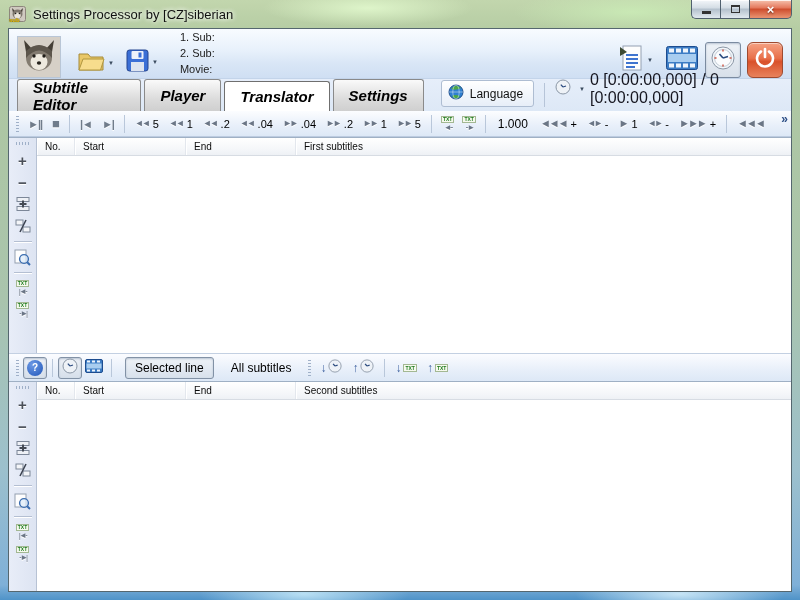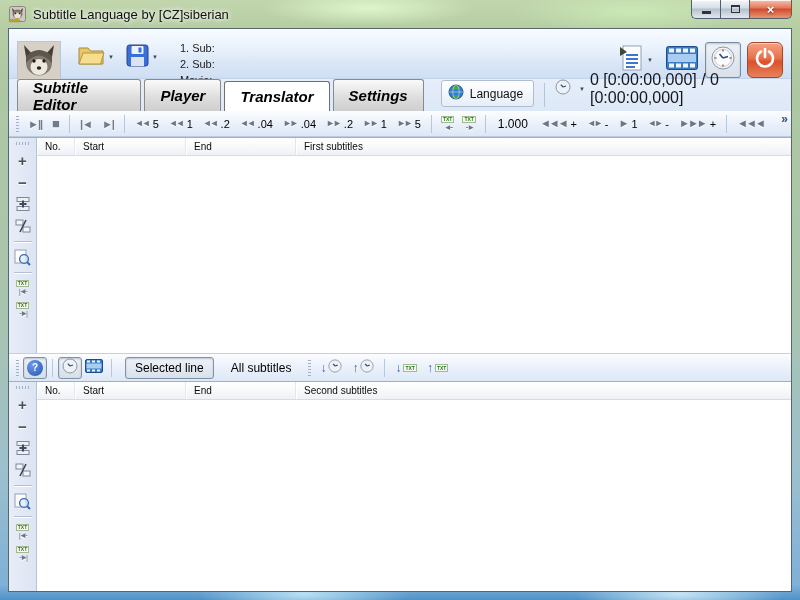--- a/index.html
+++ b/index.html
@@ -30,23 +30,23 @@
     background:linear-gradient(180deg,#f6c2ae,#e4765a 45%,#cd4c2d 50%,#e78e6b 95%);
     color:#fff; font-weight:bold; font-size:13px; text-shadow:0 1px 2px rgba(0,0,0,.5); }
   .min-glyph { width:9px; height:3px; background:#333; margin-top:7px; }
   .max-glyph { width:9px; height:8px; border:1px solid #333; border-top:2px solid #333; }
 
   
   .client { position:absolute; left:8px; top:28px; width:784px; height:564px;
     border:1px solid #55676f; background:#dfe9f7; display:flex; flex-direction:column; }
 
   
-  .main-toolbar { height:50px; flex:0 0 auto; display:flex; align-items:flex-start;
+  .main-toolbar { height:50px; flex:0 0 auto; display:flex; align-items:flex-end;
     background:linear-gradient(180deg,#f8fbff,#e7f0fb 45%,#d9e6f6 70%,#cfdff3);
-    border-bottom:1px solid #c3d4ea; padding:12px 8px; }
+    border-bottom:1px solid #c3d4ea; padding:0 8px; }
   .logo { width:44px; height:42px; margin-right:10px; border:1px solid #b9c6d6; background:#d9d4cc; }
   .tb-btn { display:flex; align-items:center; margin:0 3px; padding:3px; background:transparent; border:none; }
   .dd-arrow { font-size:6px; color:#3c4c60; margin-left:3px; }
   .file-labels { margin-left:16px; font-size:11px; color:#1c1c1c; line-height:1.45; }
   .right-tools { margin-left:auto; display:flex; align-items:center; }
   .tool-frame { display:flex; align-items:center; justify-content:center; width:36px; height:36px; margin-left:5px; }
   .tool-frame.pressed { border:1px solid #7b8ba0; border-radius:3px;
     background:linear-gradient(180deg,#eef2f7,#d8e0ea); box-shadow:inset 0 1px 2px rgba(90,110,140,.35); }
   .power-btn { width:36px; height:36px; margin-left:6px; border:1px solid #9e4a30; border-radius:6px;
     background:linear-gradient(180deg,#f5a183,#e8704a 45%,#d9512a 55%,#e8825c);
@@ -139,21 +139,21 @@
         <rect x="0.5" y="0.5" width="16" height="15" rx="2" fill="#cfc9c0" stroke="#8d867c"></rect>
         <polygon points="3,2 7,6 4,7" fill="#474239"></polygon>
         <polygon points="14,2 10,6 13,7" fill="#474239"></polygon>
         <ellipse cx="8.5" cy="8" rx="5" ry="4.6" fill="#7e776d"></ellipse>
         <ellipse cx="8.5" cy="9.5" rx="3.2" ry="3" fill="#ece7dc"></ellipse>
         <circle cx="6.6" cy="7.5" r="0.8" fill="#22201c"></circle>
         <circle cx="10.4" cy="7.5" r="0.8" fill="#22201c"></circle>
       </svg>
       <span class="app-badge">sub</span>
     </span>
-    <span class="title-text">Subtitle Language by [CZ]siberian</span>
+    <span class="title-text">Settings Processor by [CZ]siberian</span>
     <div class="win-controls">
       <div class="win-btn min">
           <span class="min-glyph"></span>
         </div>
       <div class="win-btn max">
           <span class="max-glyph"></span>
         </div>
       <div class="win-btn close">×</div>
     </div>
   </div>

